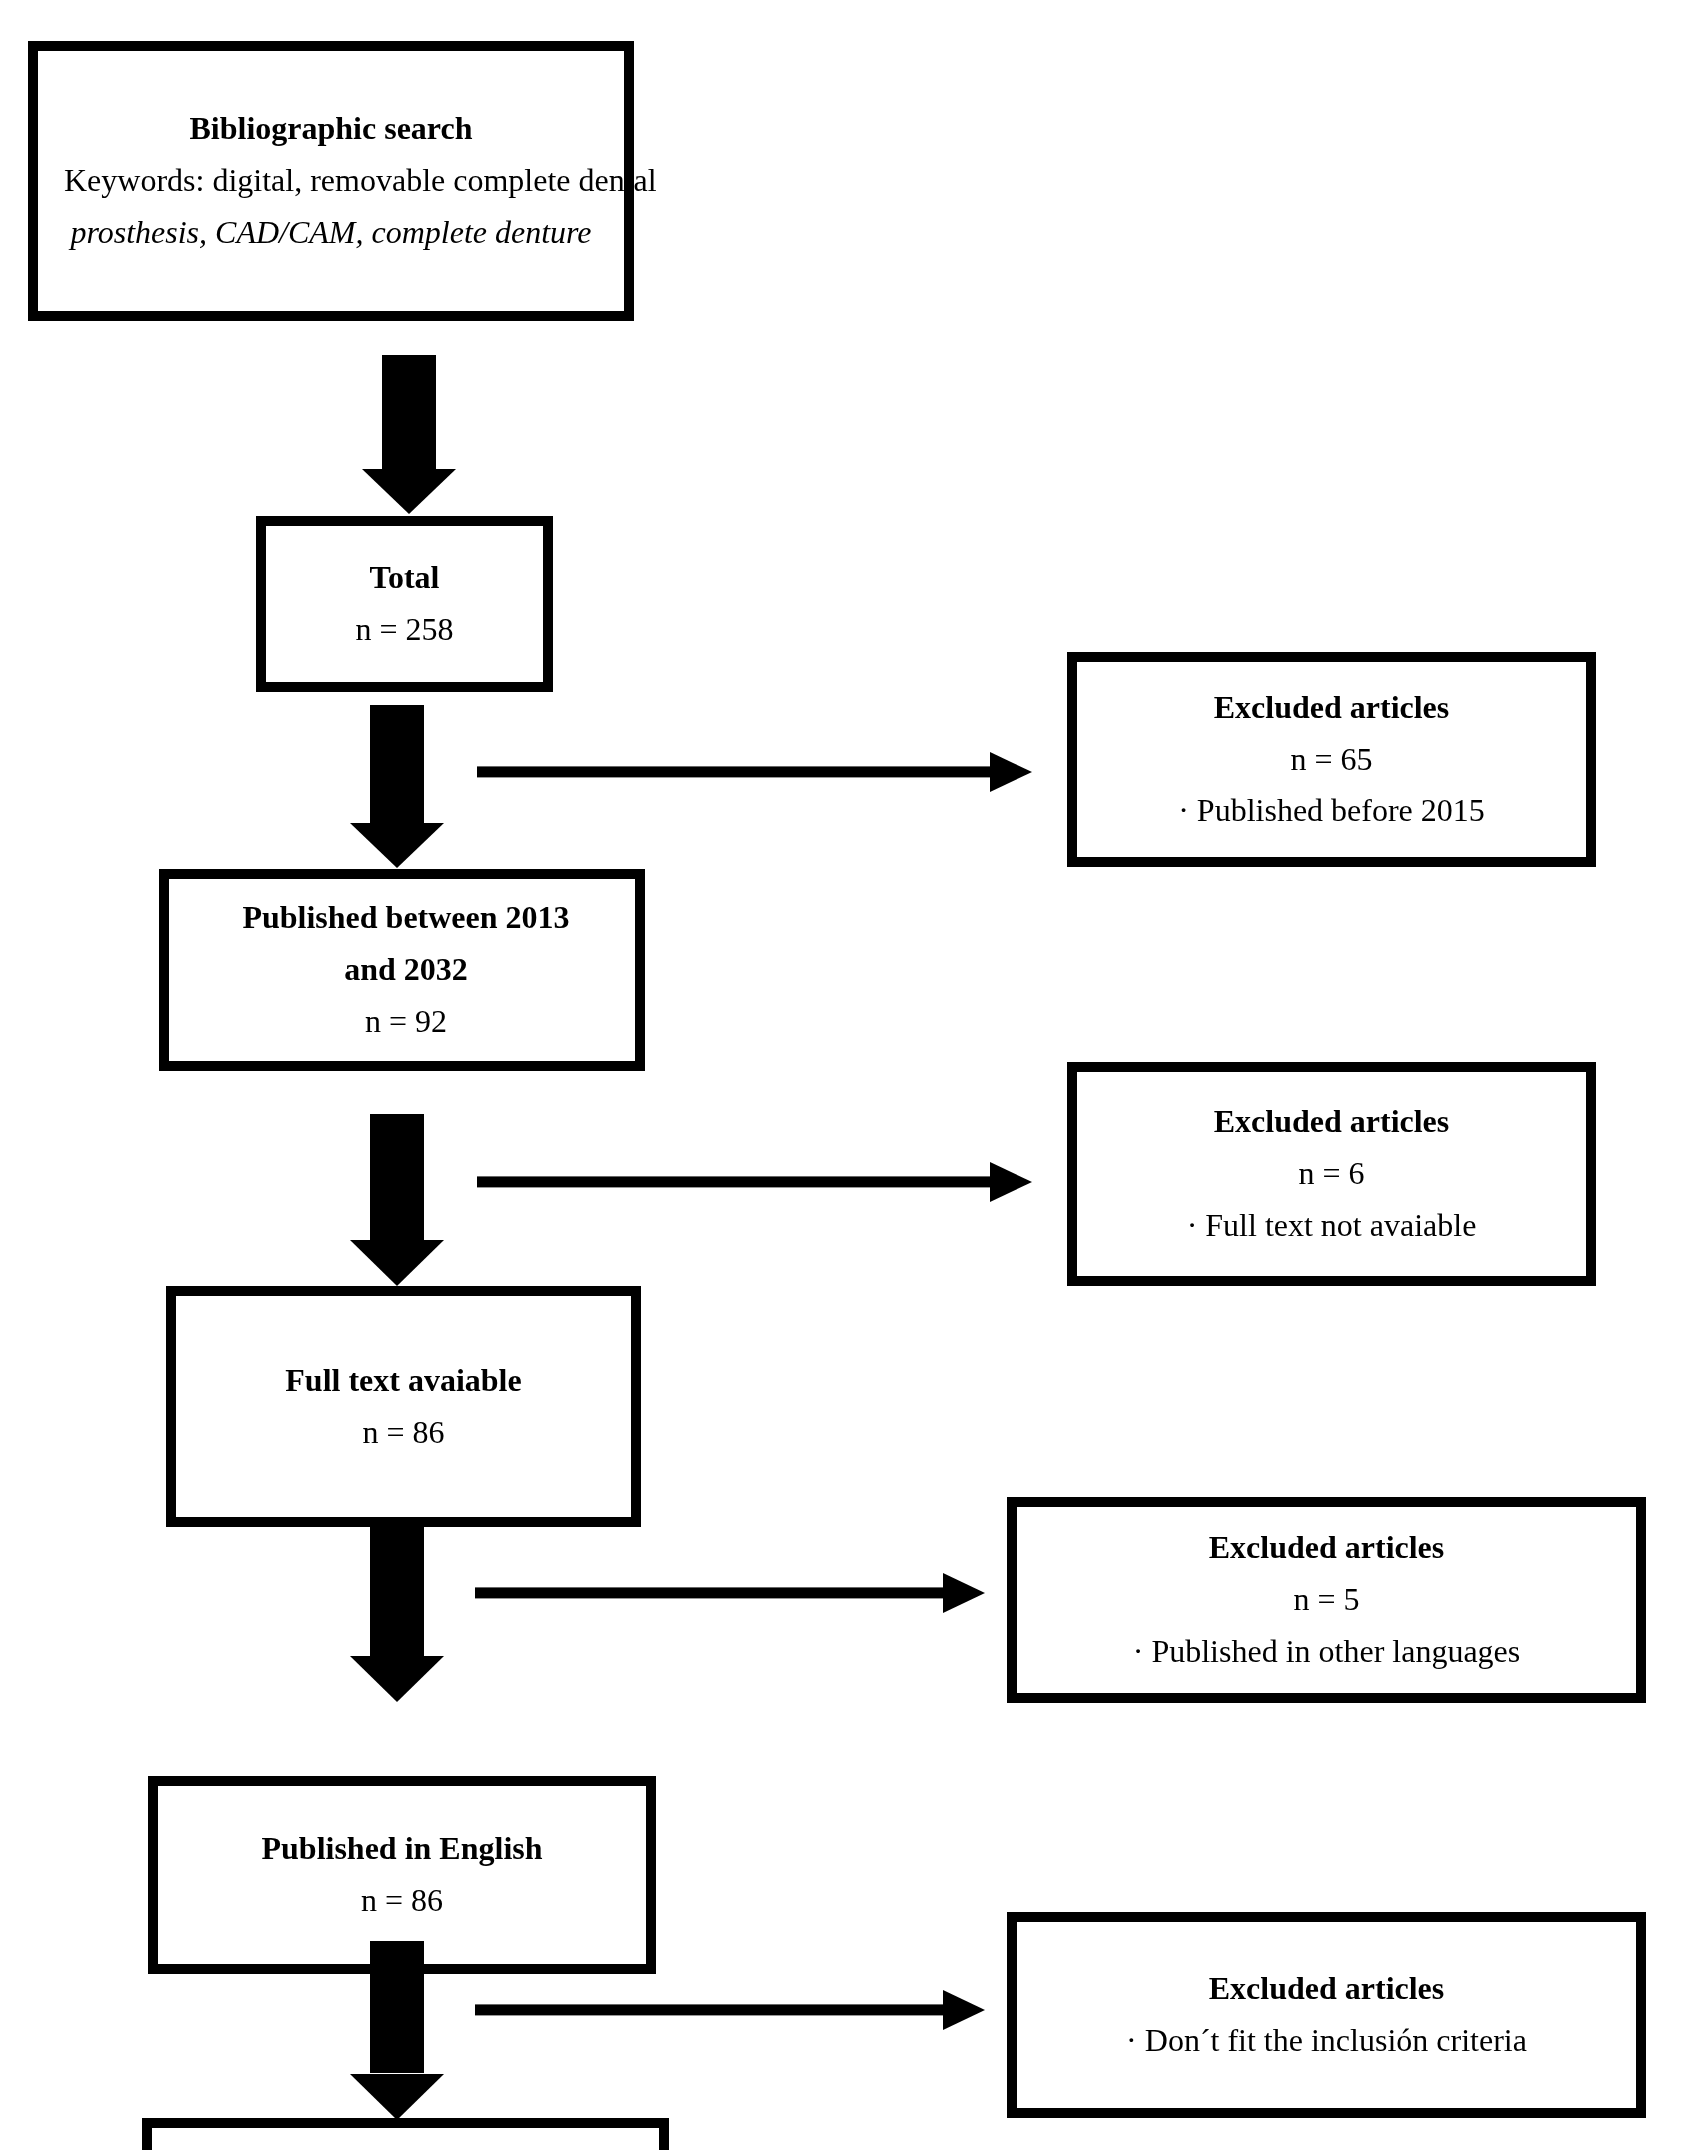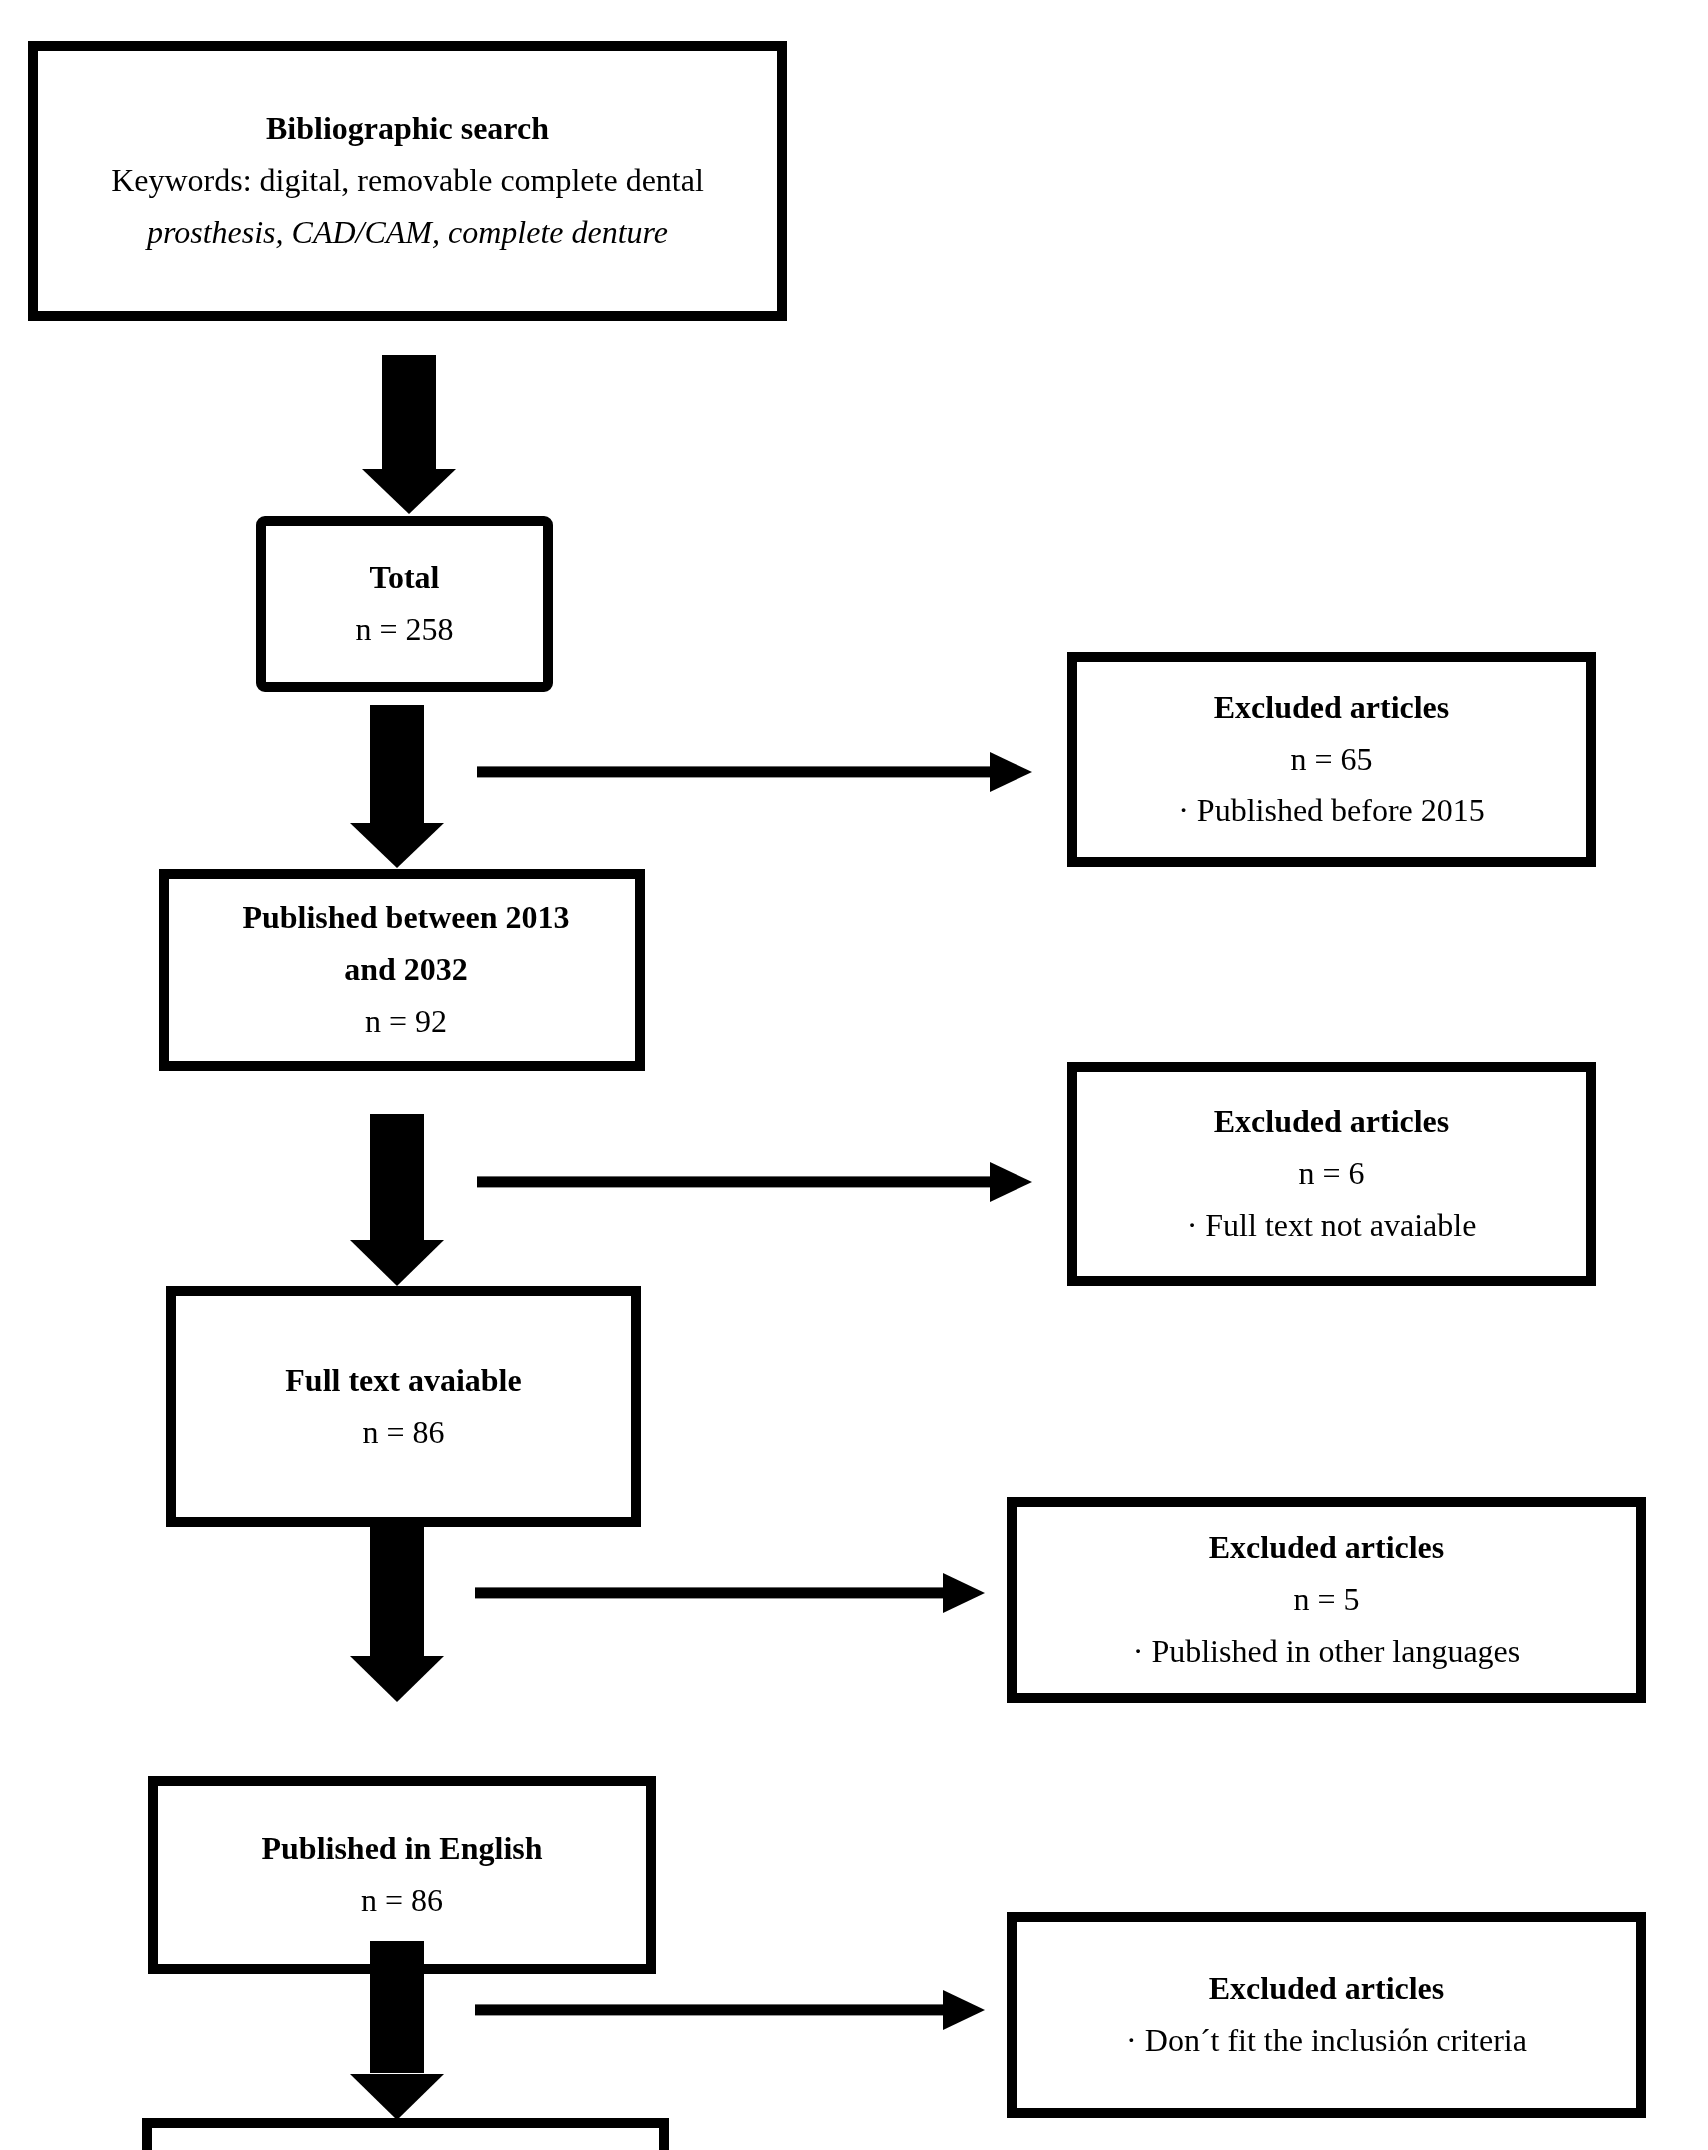--- a/index.html
+++ b/index.html
@@ -79,32 +79,32 @@
     border-top: solid transparent;
     border-bottom: solid transparent;
     border-left: solid #000000;
   }
 </style>
 </head>
 <body>
 
 <div id="stage">
 
-  <div class="node" style="left:28px; top:41px; width:759px; height:280px; padding:0 26px;">
+  <div class="node" style="left:28px; top:41px; width:606px; height:280px; padding:0 26px;">
     <span class="line bold">Bibliographic search</span>
     <span class="line"><span class="kw-lead">Keywords: </span><span class="ital">digital, removable complete dental</span></span>
     <span class="line ital">prosthesis, CAD/CAM, complete denture</span>
   </div>
 
   <div class="varrow" style="left:361px; top:355px; width:95px; height:159px;">
     <span class="shaft" style="width:54px; height:120px;"></span>
     <span class="head" style="border-left-width:47px; border-right-width:47px; border-top-width:45px;"></span>
   </div>
 
-  <div class="node" style="left:256px; top:516px; width:297px; height:176px;border-radius:9px;">
+  <div class="node" style="left:256px; top:516px; width:297px; height:176px;">
     <span class="line bold">Total</span>
     <span class="line">n = 258</span>
   </div>
 
   <div class="varrow" style="left:349px; top:705px; width:95px; height:163px;">
     <span class="shaft" style="width:54px; height:124px;"></span>
     <span class="head" style="border-left-width:47px; border-right-width:47px; border-top-width:45px;"></span>
   </div>
 
   <div class="harrow" style="left:477px; top:751px; width:555px; height:41px;">

